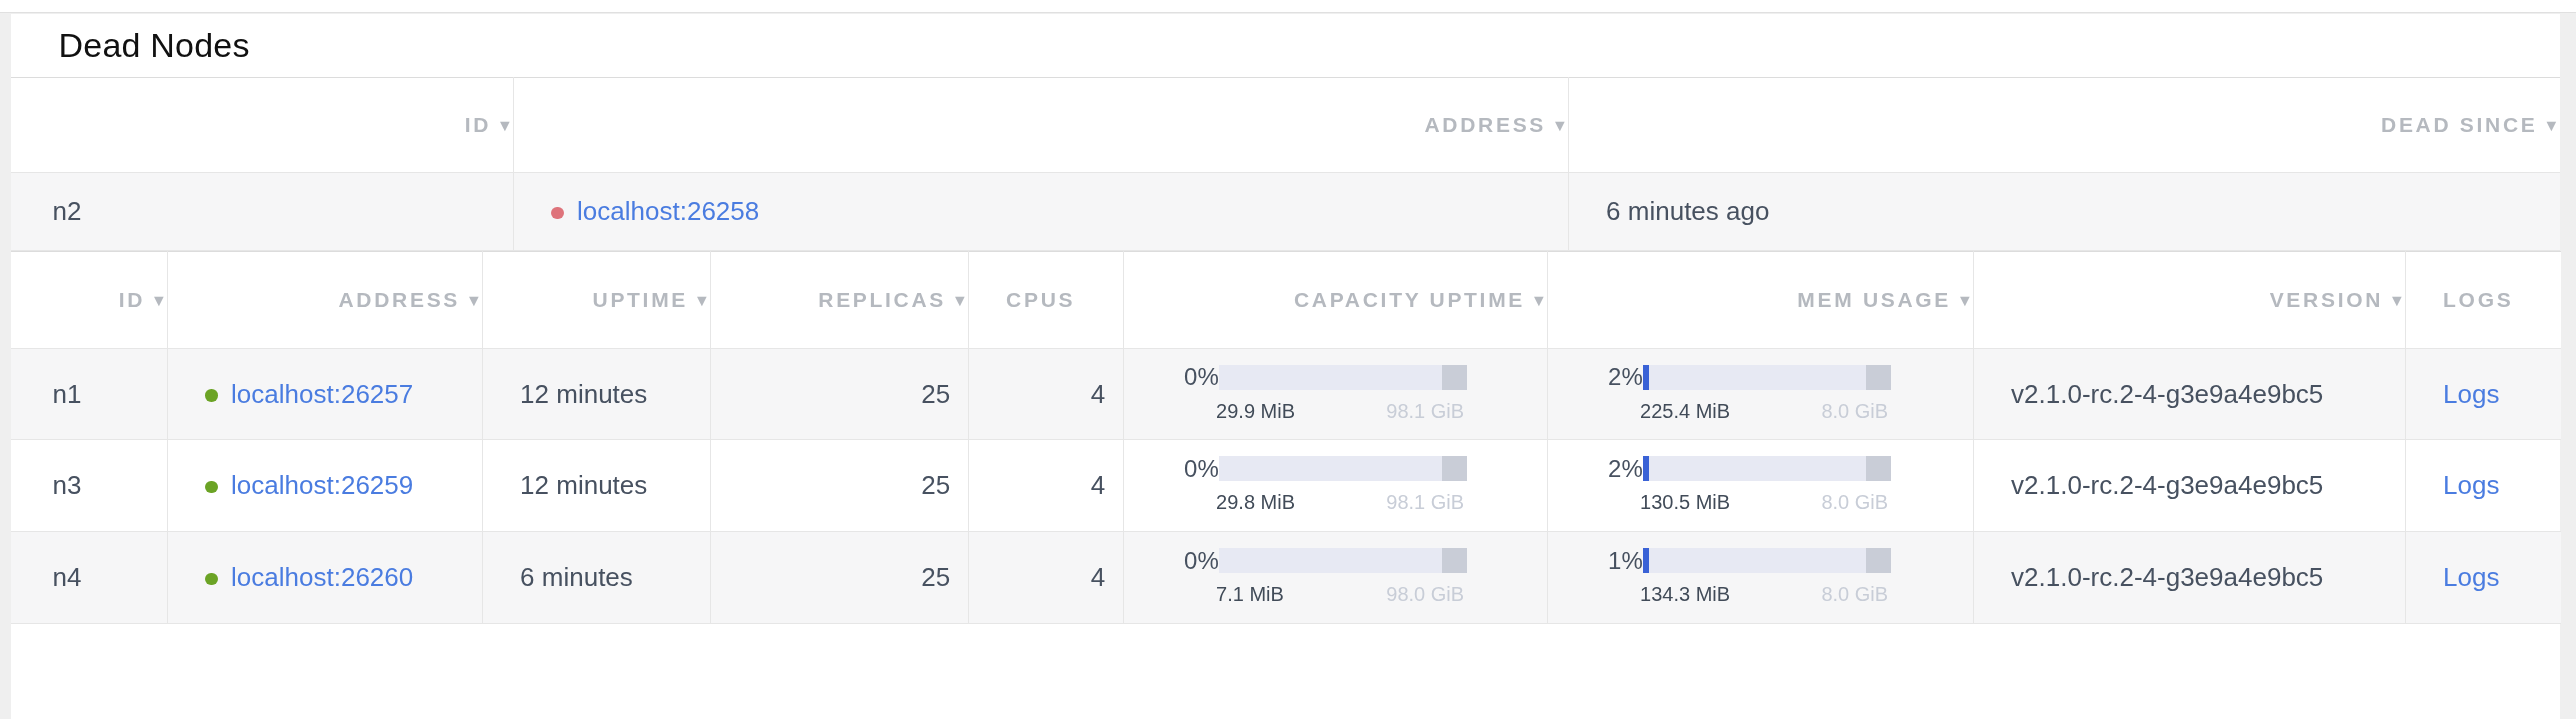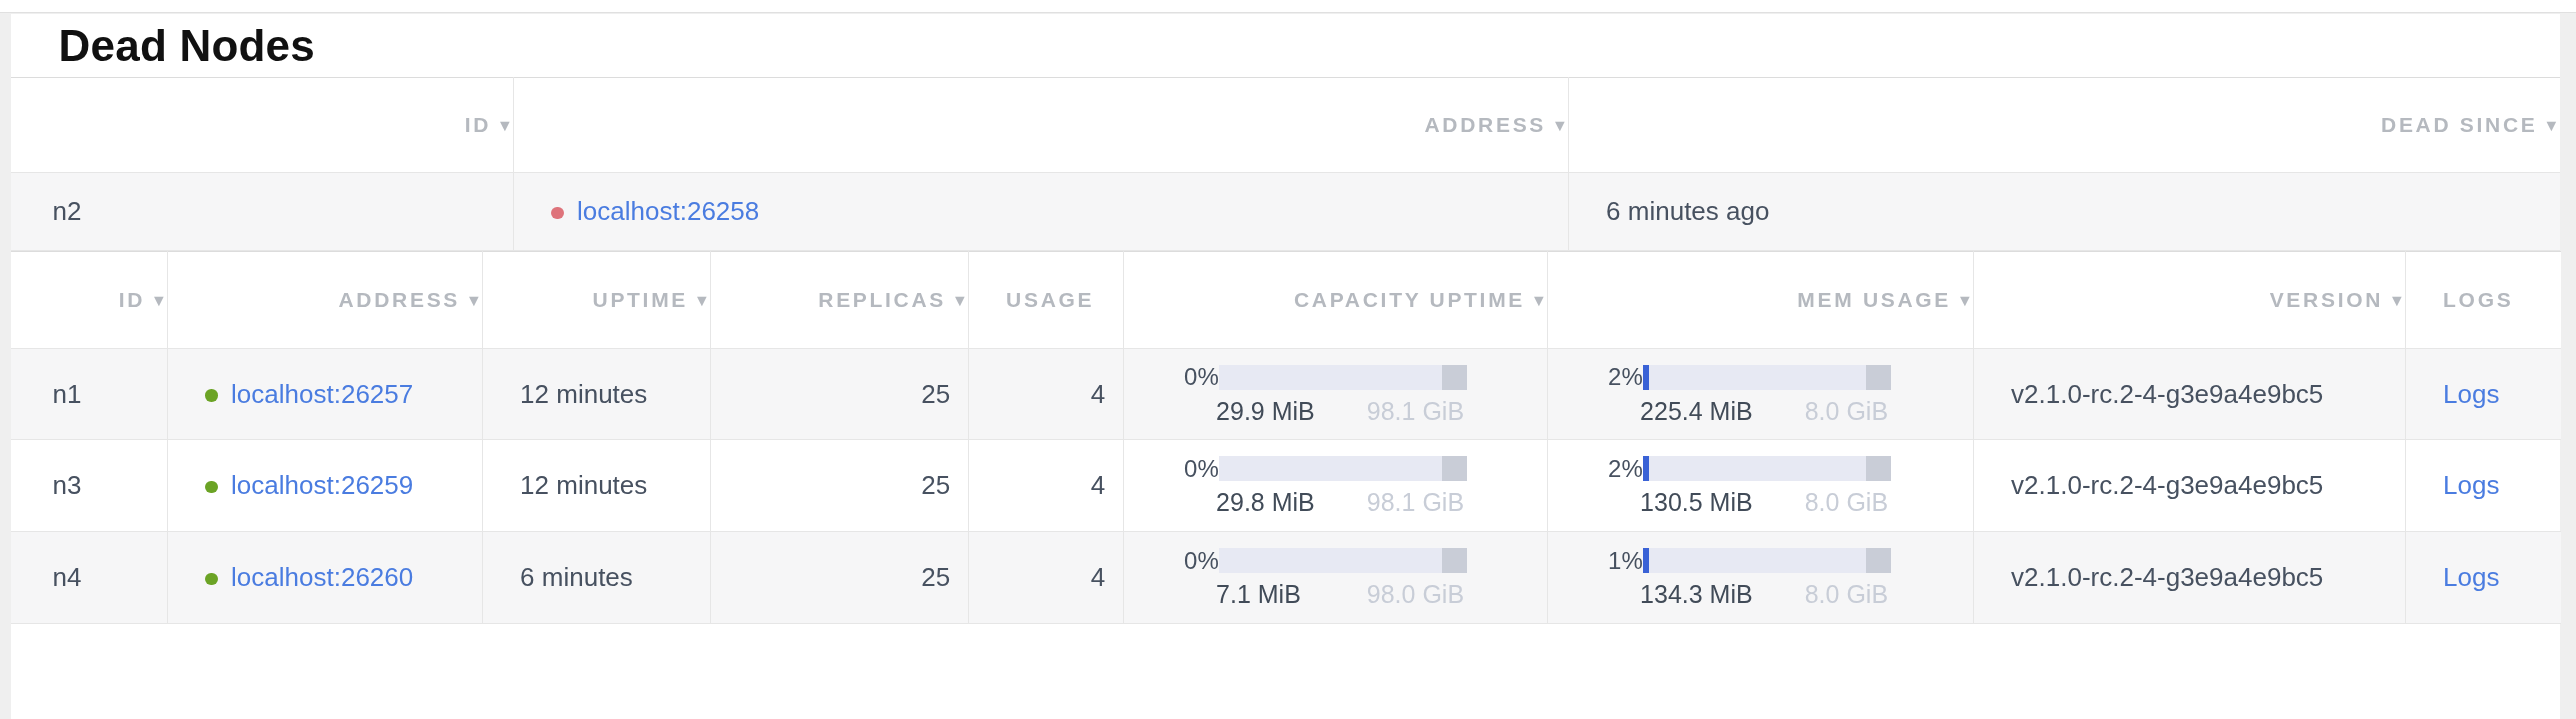--- a/index.html
+++ b/index.html
@@ -19,21 +19,21 @@
   .top-strip{
     position:absolute;top:0;left:0;width:2576px;height:12.5px;
     background:#fff;border-bottom:1.9px solid #e0e0e0;
   }
   .panel{
     position:absolute;left:10.6px;top:14.4px;width:2549px;height:705px;
     background:var(--c-panel_bg);
   }
   .section-heading{
     display:flex;align-items:center;padding-left:48px;
-    font-size:44px;font-weight:bold;color:var(--c-heading_text);
+    font-size:34px;font-weight:normal;color:var(--c-heading_text);
     letter-spacing:0.2px;
   }
   .section-heading.dead{height:63px;}
   .section-heading.live{height:72px;}
   table{
     width:2549px;border-collapse:collapse;table-layout:fixed;
     border-top:1.9px solid var(--c-border_strong);
   }
   th,td{
     border-right:1px solid var(--c-border);
@@ -65,21 +65,21 @@
   a.link{color:var(--c-link);text-decoration:none;cursor:pointer;}
   td.num{text-align:right;padding-left:0;padding-right:18px;}
   td.usage-cell{padding-left:60px;padding-top:1.9px;}
   .usage-top{display:flex;align-items:center;height:25px;margin-bottom:6.7px;}
   .pct{flex:0 0 32px;font-size:24px;color:var(--c-body_text);}
   .bar{position:relative;width:248px;height:25px;background:var(--c-bar_track);}
   .bar-fill{position:absolute;left:0;top:0;height:25px;background:var(--c-bar_fill);}
   .bar-reserved{position:absolute;right:0;top:0;height:25px;width:25px;background:var(--c-bar_reserved);}
   .usage-bottom{
     margin-left:32px;width:248px;display:flex;justify-content:space-between;
-    font-size:25px;line-height:29px;
+    font-size:20px;line-height:29px;
   }
   .used{color:#414b58;}
   .total{color:var(--c-muted_text);}
   th.sortable{cursor:pointer;text-align:right;}
 </style>
 </head>
 <body>
 
 <div class="top-strip"></div>
 
@@ -136,21 +136,21 @@
       <th class="sortable">
         <span>ADDRESS</span><span class="sort-arrow">▼</span>
       </th>
       <th class="sortable">
         <span>UPTIME</span><span class="sort-arrow">▼</span>
       </th>
       <th class="sortable">
         <span>REPLICAS</span><span class="sort-arrow">▼</span>
       </th>
       <th>
-        <span>USAGE</span>
+        <span>CPUS</span>
       </th>
       <th class="sortable">
         <span>CAPACITY UPTIME</span><span class="sort-arrow">▼</span>
       </th>
       <th class="sortable">
         <span>MEM USAGE</span><span class="sort-arrow">▼</span>
       </th>
       <th class="sortable">
         <span>VERSION</span><span class="sort-arrow">▼</span>
       </th>

